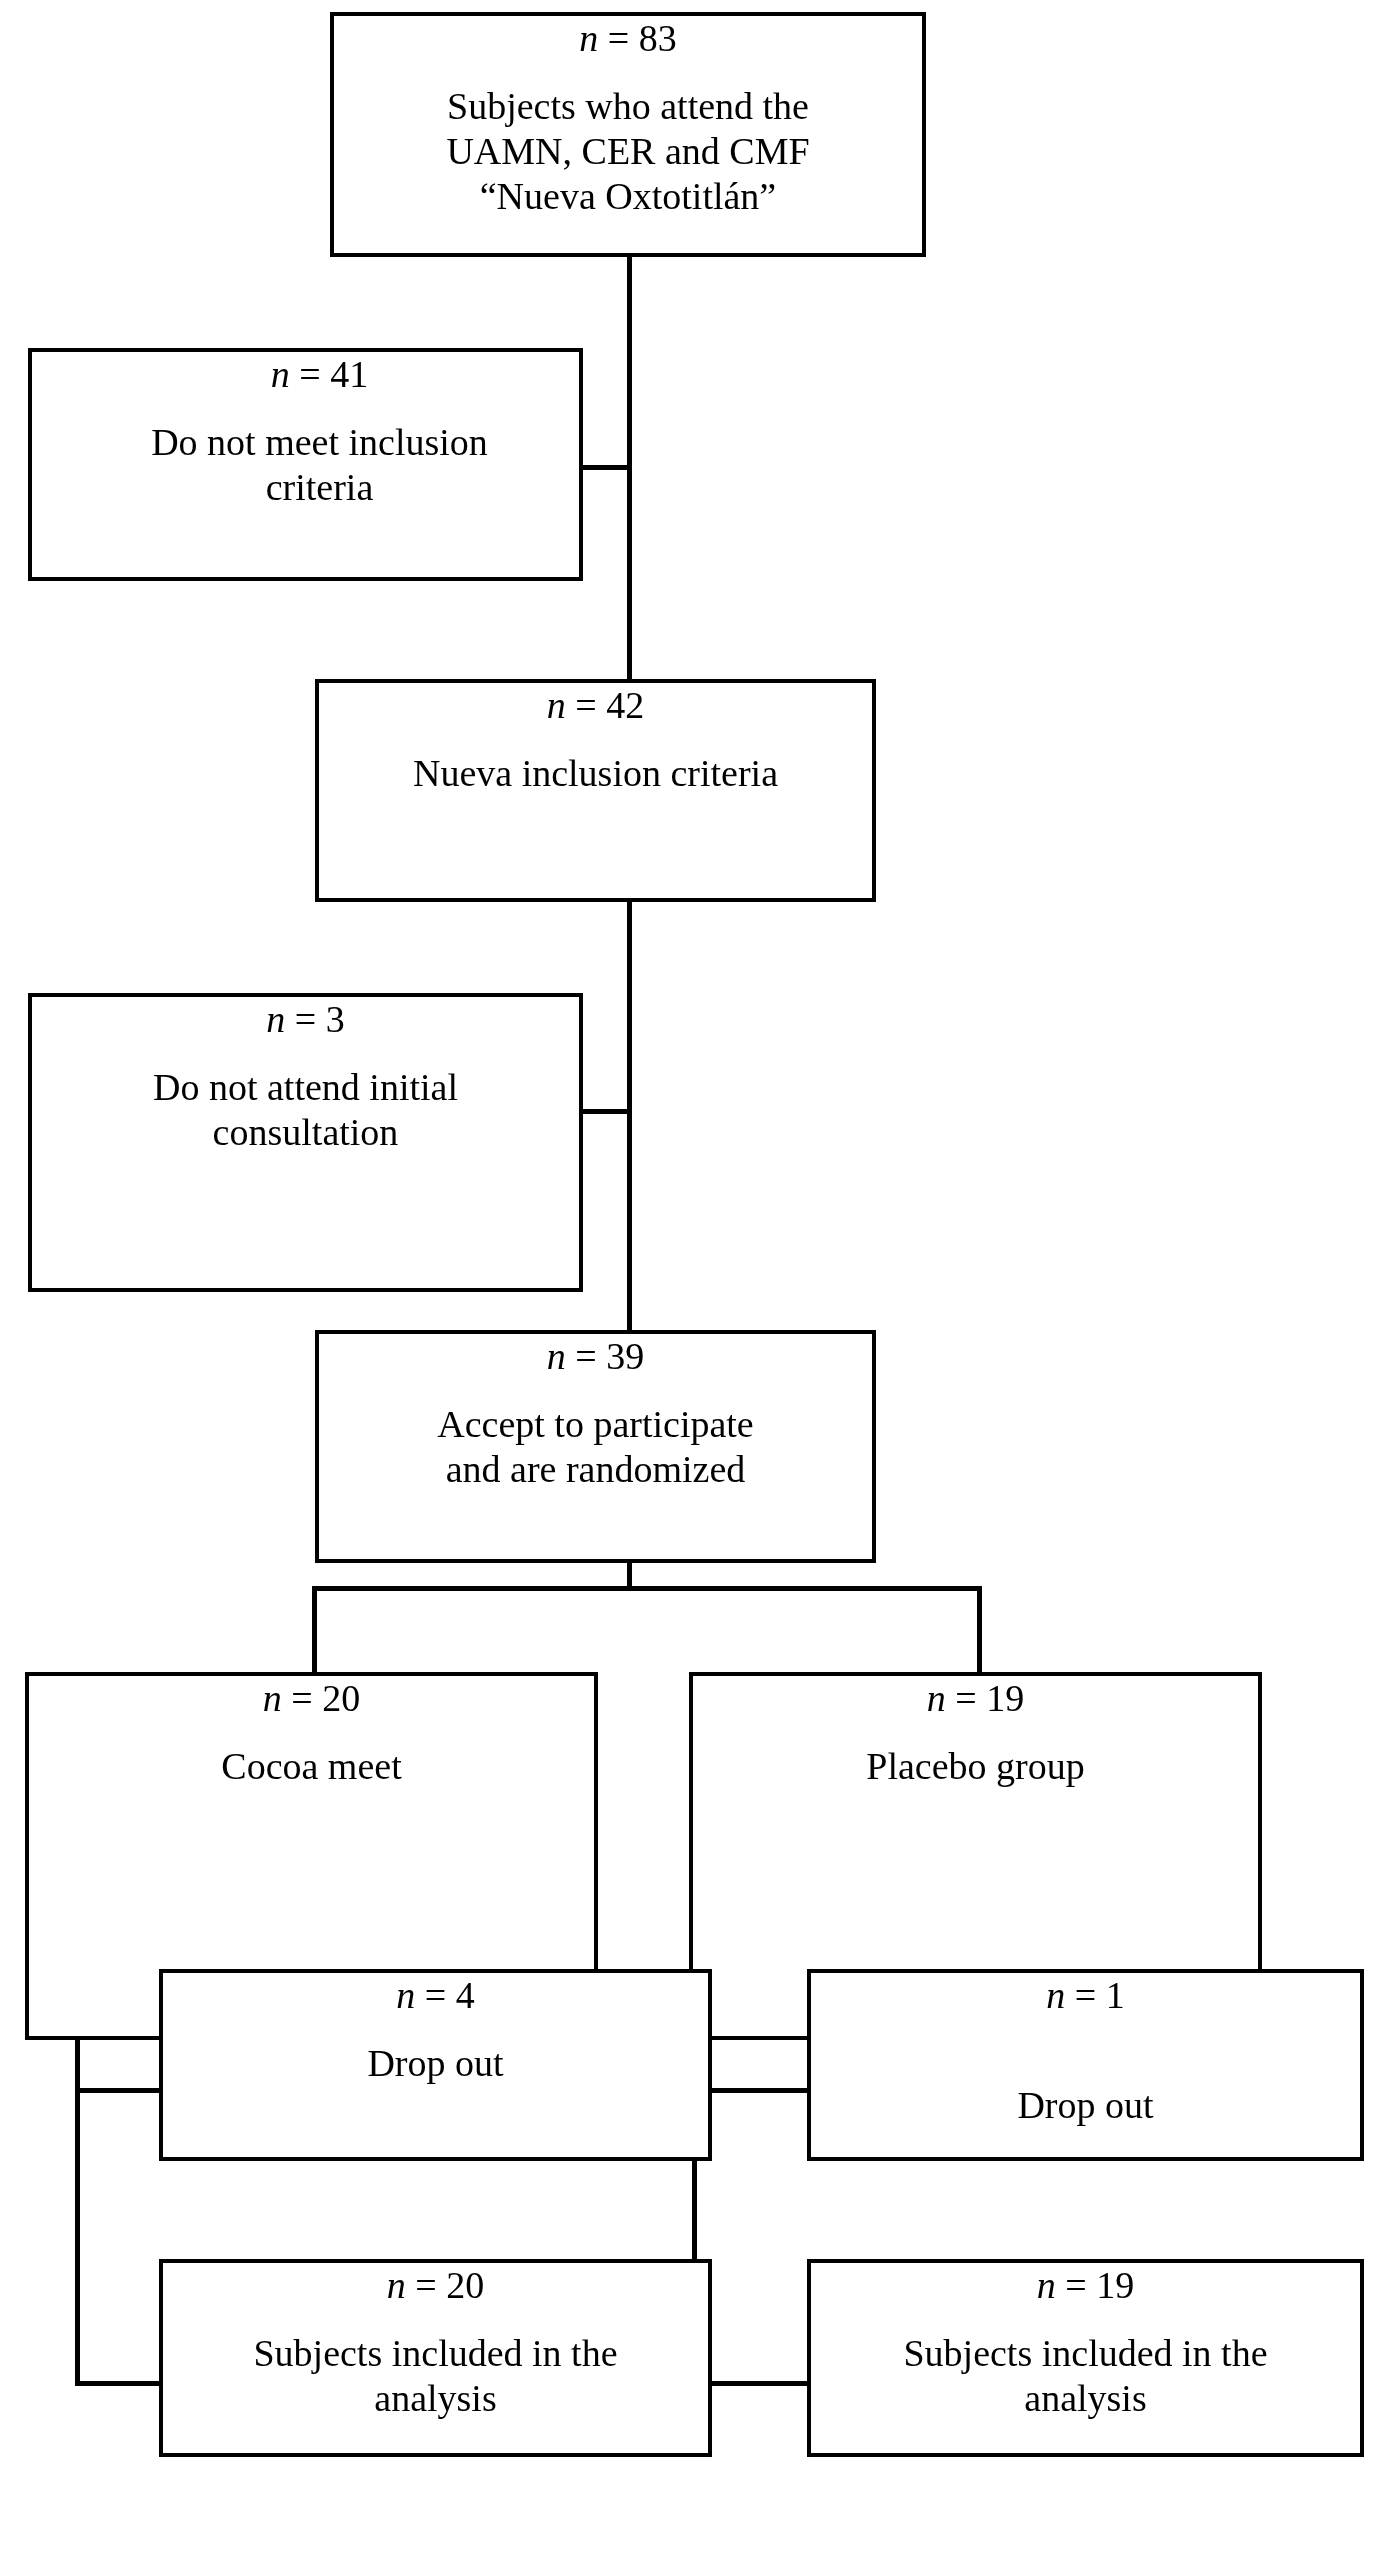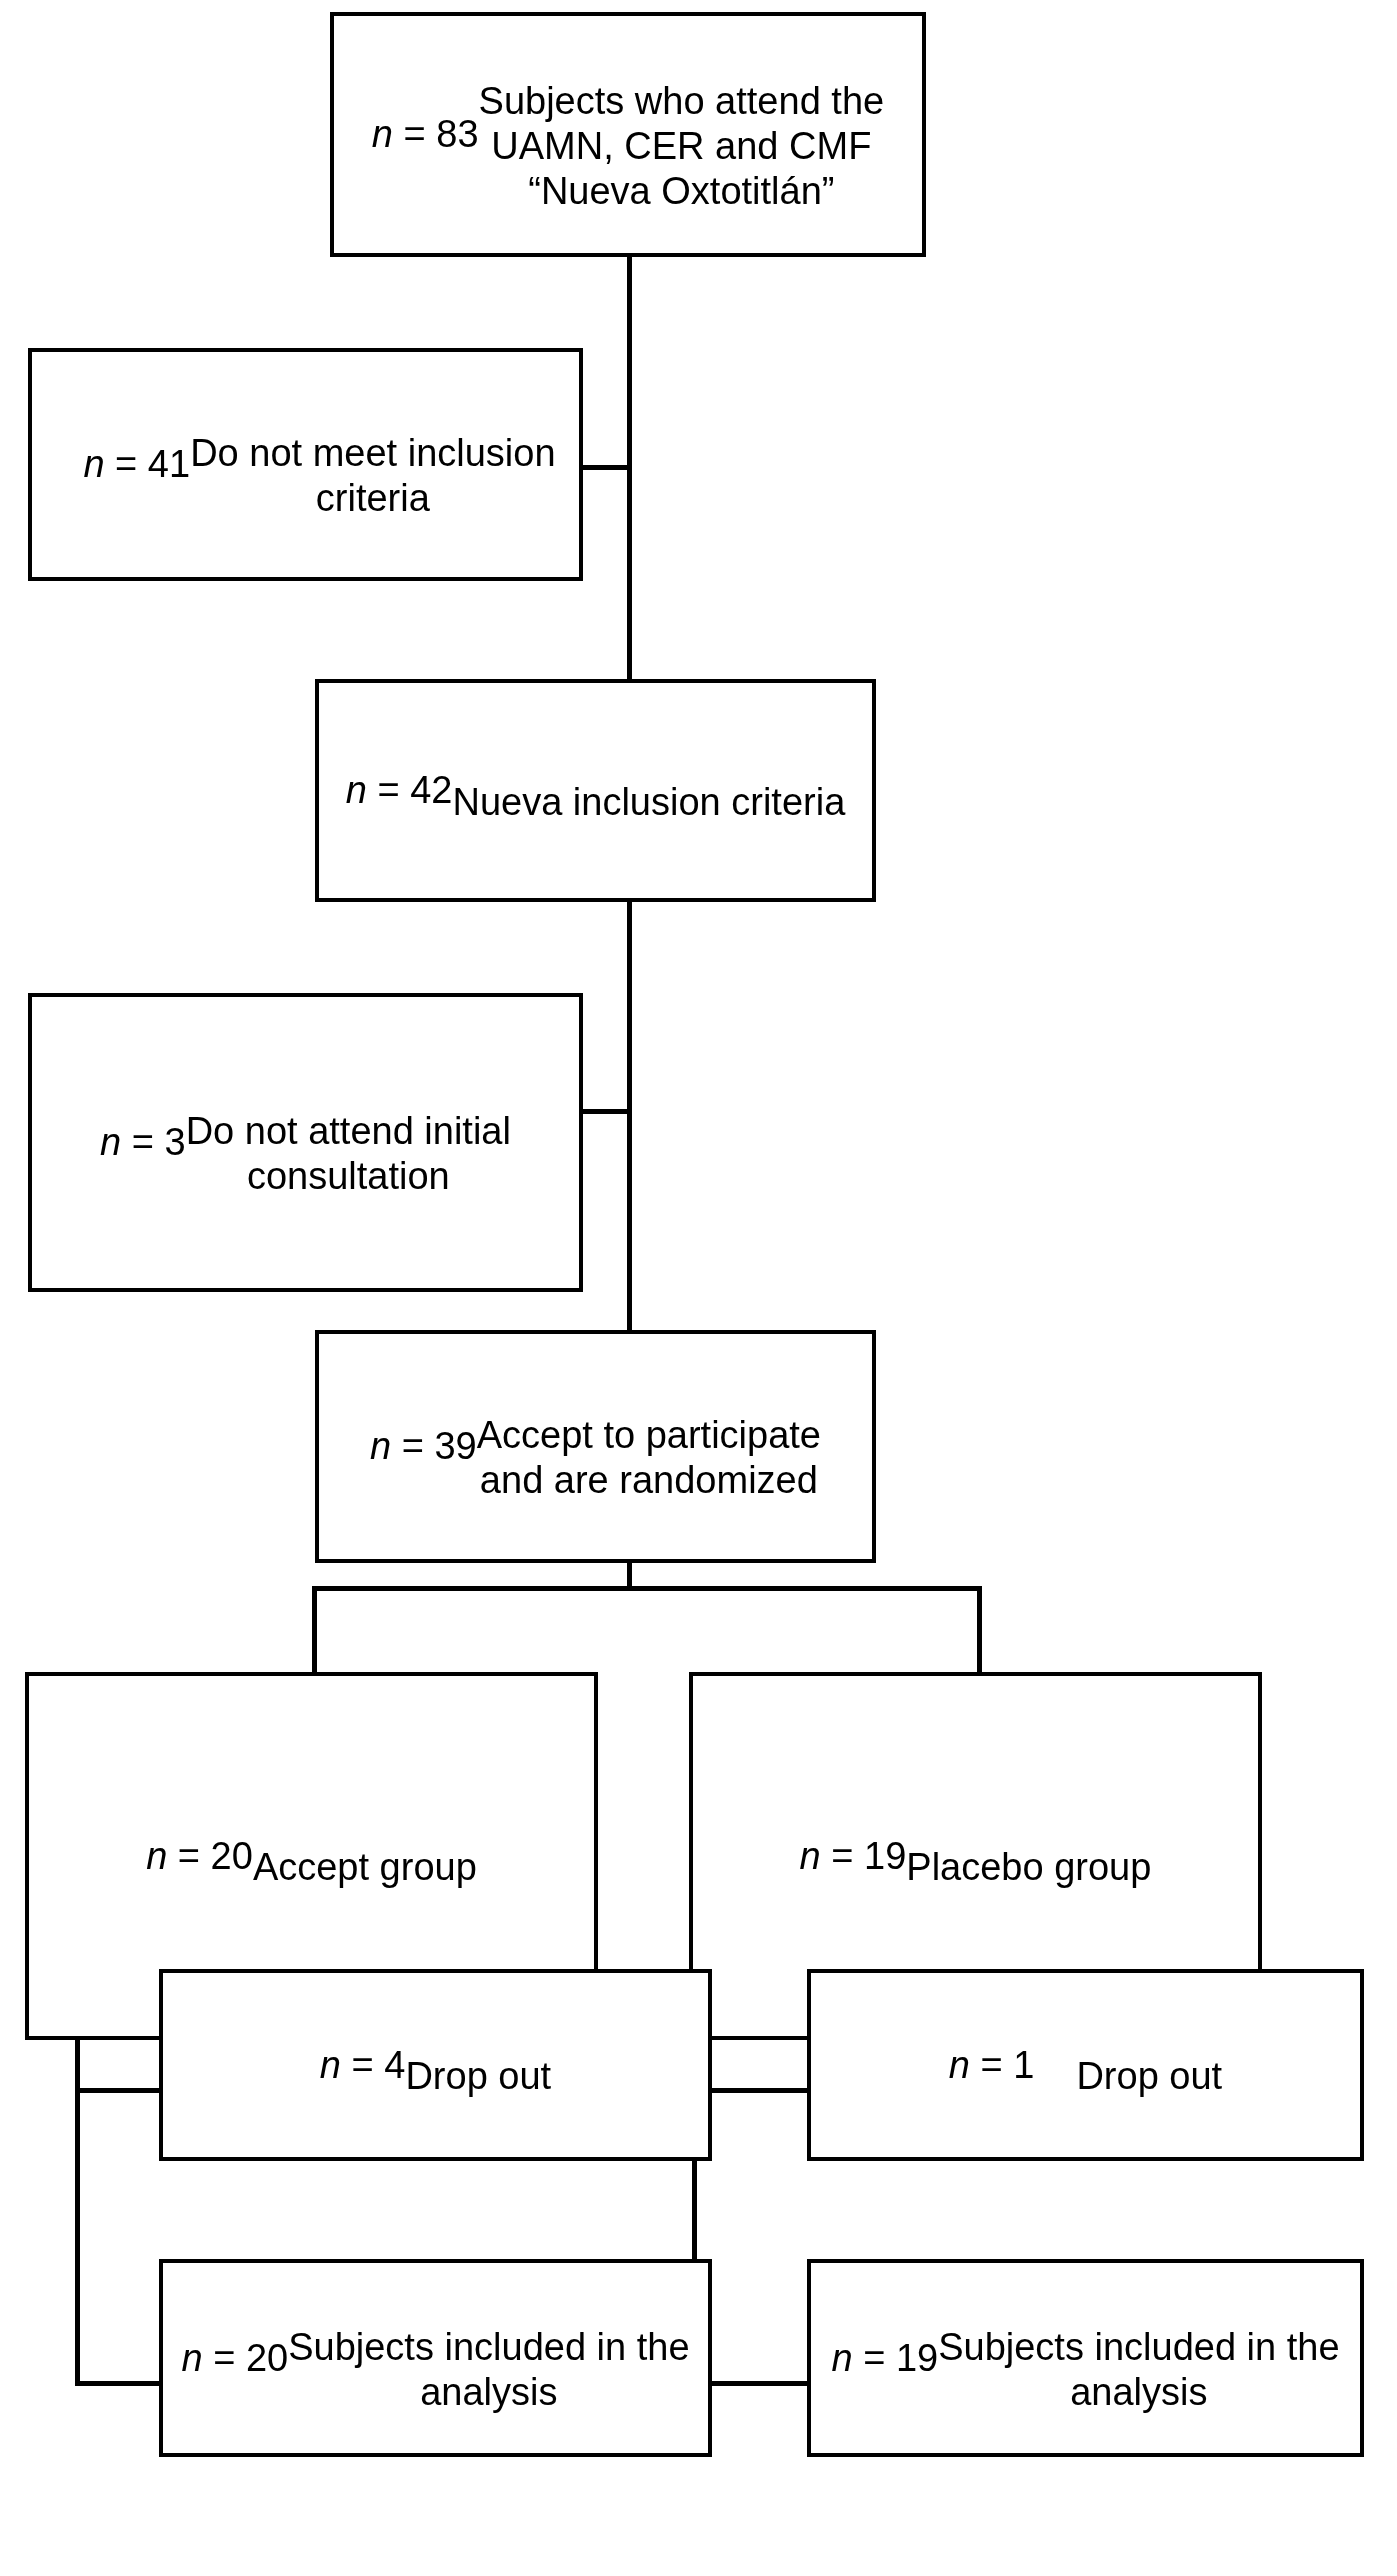--- a/index.html
+++ b/index.html
@@ -15,25 +15,26 @@
     font-family: "Liberation Sans", sans-serif;
     color: #000000;
     overflow: hidden;
   }
   .node {
     position: absolute;
     box-sizing: border-box;
     border: 4.8px solid #000000;
     background: #ffffff;
     display: flex;
-    flex-direction: row;
+    flex-direction: column;
     align-items: center;
-    justify-content: center;
+    justify-content: flex-start;
     text-align: center;
     z-index: 5;
+    font-family: Liberation Serif, serif;
   }
   .node .ln {
     display: block;
     font-size: 38px;
     line-height: 1.18;
     white-space: pre;
   }
   .node .nline {
     font-size: 38px;
     line-height: 1.18;
@@ -122,21 +123,21 @@
     <div class="nline"><i>n</i>&nbsp;=&nbsp;39</div>
     <div class="body">
       <span class="ln">Accept to participate</span>
       <span class="ln">and are randomized</span>
     </div>
   </div>
 
   <div class="node" style="left:25px; top:1672px; width:573px; height:368px;">
     <div class="nline"><i>n</i>&nbsp;=&nbsp;20</div>
     <div class="body">
-      <span class="ln">Accept group</span>
+      <span class="ln">Cocoa meet</span>
     </div>
   </div>
 
   <div class="node" style="left:689px; top:1672px; width:573px; height:368px;">
     <div class="nline"><i>n</i>&nbsp;=&nbsp;19</div>
     <div class="body">
       <span class="ln">Placebo group</span>
     </div>
   </div>
 

